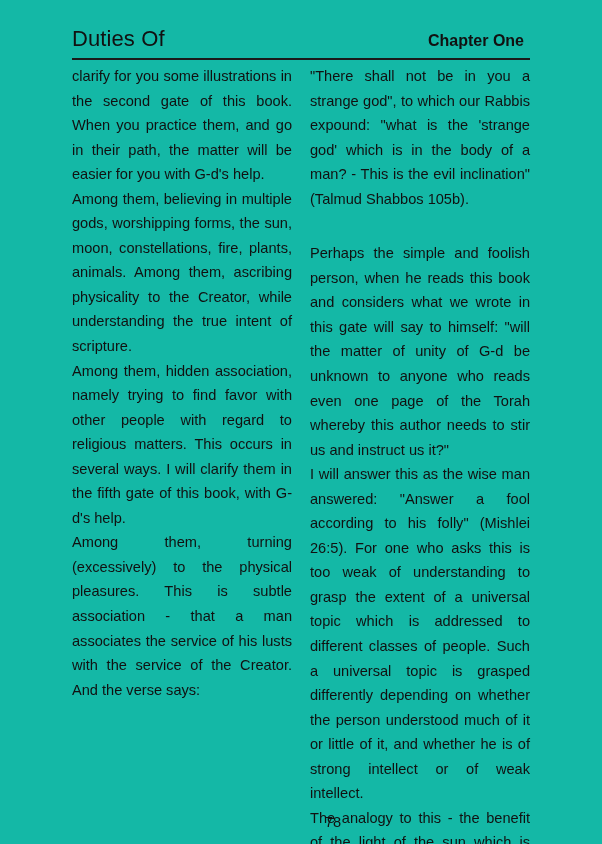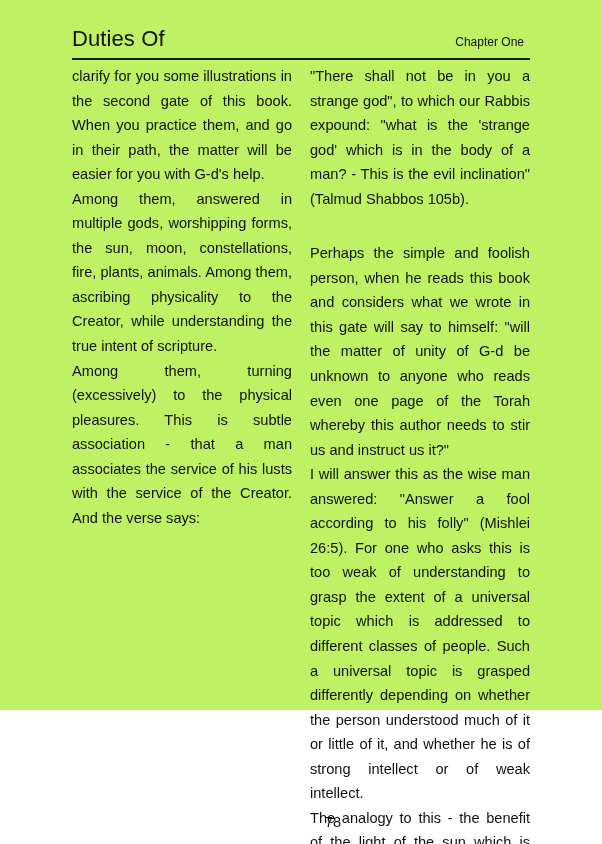--- a/index.html
+++ b/index.html
@@ -14,22 +14,22 @@
     color: #111111;
     position: relative;
     overflow: hidden;
   }
 
   .page {
     position: absolute;
     left: 0;
     top: 0;
     width: 602px;
-    height: 710px;
-    background: #bef264;
+    height: 844px;
+    background: #14b8a6;
   }
 
   
   .header {
     position: absolute;
     left: 72px;
     top: 26px;
     width: 458px;
     height: 30px;
     display: flex;
@@ -41,22 +41,22 @@
   }
   .header-left,
   .header-right {
     font-size: 22px;
     font-weight: 400;
     letter-spacing: 0.1px;
     white-space: nowrap;
     line-height: 26px;
   }
   .header-center {
-    font-size: 12px;
-    font-weight: 400;
+    font-size: 16px;
+    font-weight: 700;
     white-space: nowrap;
     line-height: 26px;
     position: relative;
     left: -6px;
   }
 
   
   .columns {
     position: absolute;
     left: 72px;
@@ -104,21 +104,22 @@
 
   <div class="header">
     <div class="header-left">Duties Of</div>
     <div class="header-center">Chapter One</div>
   </div>
 
   <div class="columns">
 
     <div class="col">
       <p>clarify for you some illustrations in the second gate of this book. When you practice them, and go in their path, the matter will be easier for you with G-d's help.</p>
-      <p>Among them, answered in multiple gods, worshipping forms, the sun, moon, constellations, fire, plants, animals. Among them, ascribing physicality to the Creator, while understanding the true intent of scripture.</p>
+      <p>Among them, believing in multiple gods, worshipping forms, the sun, moon, constellations, fire, plants, animals. Among them, ascribing physicality to the Creator, while understanding the true intent of scripture.</p>
+      <p>Among them, hidden association, namely trying to find favor with other people with regard to religious matters. This occurs in several ways. I will clarify them in the fifth gate of this book, with G-d's help.</p>
       <p>Among them, turning (excessively) to the physical pleasures. This is subtle association - that a man associates the service of his lusts with the service of the Creator. And the verse says:</p>
     </div>
 
     <div class="col">
       <p>"There shall not be in you a strange god", to which our Rabbis expound: "what is the 'strange god' which is in the body of a man? - This is the evil inclination" (Talmud Shabbos 105b).</p>
       <p class="spaced">Perhaps the simple and foolish person, when he reads this book and considers what we wrote in this gate will say to himself: "will the matter of unity of G-d be unknown to anyone who reads even one page of the Torah whereby this author needs to stir us and instruct us it?"</p>
       <p>I will answer this as the wise man answered: "Answer a fool according to his folly" (Mishlei 26:5). For one who asks this is too weak of understanding to grasp the extent of a universal topic which is addressed to different classes of people. Such a universal topic is grasped differently depending on whether the person understood much of it or little of it, and whether he is of strong intellect or of weak intellect.</p>
       <p>The analogy to this - the benefit of the light of the sun which is universal to all men. We find</p>
     </div>
 

